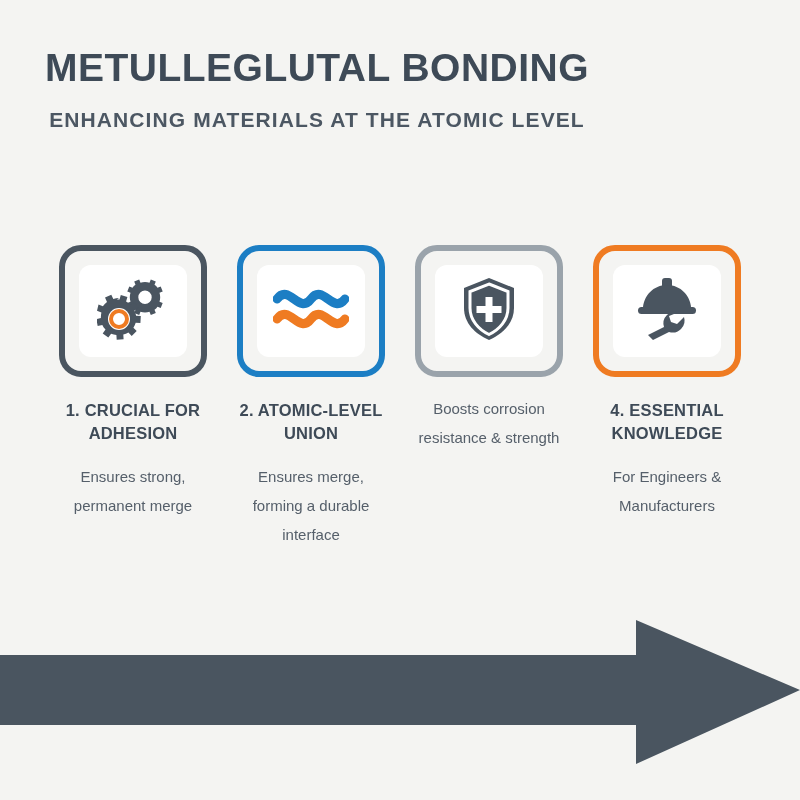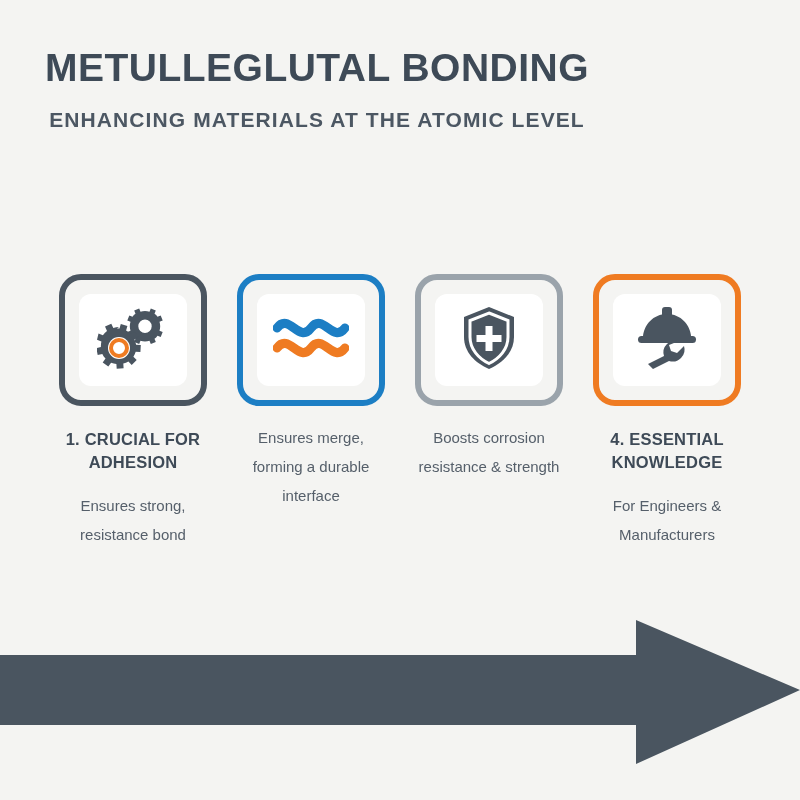--- a/index.html
+++ b/index.html
@@ -43,21 +43,21 @@
     font-size: 21px;
     letter-spacing: 1.1px;
     color: #4c5763;
     text-transform: uppercase;
     font-weight: bold;
   }
 
   
   .cards {
     position: absolute;
-    top: 274px;
+    top: 245px;
     left: 0;
     width: 800px;
     display: flex;
     justify-content: center;
     align-items: flex-start;
   }
   .card {
     width: 178px;
     display: flex;
     flex-direction: column;
@@ -133,34 +133,35 @@
                 <path d="M48 4c-1.6 0-3.1.2-4.5.7l-1.3-3.2-5 2 1.3 3.2c-1.2.8-2.2 1.8-3 3l-3.2-1.3-2 5 3.2 1.3c-.4 1.4-.7 2.9-.7 4.5s.3 3.1.7 4.5l-3.2 1.3 2 5 3.2-1.3c.8 1.2 1.8 2.2 3 3L37.2 35l5 2 1.3-3.2c1.4.4 2.9.7 4.5.7s3.1-.2 4.5-.7l1.3 3.2 5-2-1.3-3.2c1.2-.8 2.2-1.8 3-3l3.2 1.3 2-5-3.2-1.3c.4-1.4.7-2.9.7-4.5s-.3-3.1-.7-4.5l3.2-1.3-2-5-3.2 1.3c-.8-1.2-1.8-2.2-3-3l1.3-3.2-5-2-1.3 3.2C51.1 4.2 49.6 4 48 4zm0 8.5a6.7 6.7 0 1 1 0 13.4 6.7 6.7 0 0 1 0-13.4z"></path>
                 <path d="M22 20c-2 0-3.9.3-5.7 1l-2-4.3-6.3 2.9 2 4.3c-1.6 1.2-3 2.7-4.1 4.4l-4.4-1.8L0 32.8l4.4 1.8c-.4 1.8-.6 3.6-.5 5.5l-4.6 1 1.4 6.8 4.6-1c.8 1.7 1.9 3.3 3.2 4.7l-2.8 3.8 5.6 4.1 2.8-3.8c1.7.7 3.5 1.2 5.3 1.3l.3 4.7 6.9-.4-.3-4.7c1.8-.4 3.5-1.1 5.1-2.1l3.3 3.4 5-4.8-3.3-3.4c1-1.5 1.8-3.2 2.3-5l4.7.3.4-6.9-4.7-.3c-.3-1.8-.9-3.6-1.7-5.2l3.9-2.7-3.9-5.7-3.9 2.7c-1.3-1.3-2.8-2.4-4.4-3.3l1.3-4.5-6.6-2-1.3 4.5c-.9-.1-1.7-.2-2.6-.2z"></path>
               </g>
               <circle cx="22" cy="41" r="11" fill="#ffffff"></circle>
               <circle cx="22" cy="41" r="8" fill="none" stroke="#ef7b22" stroke-width="4"></circle>
             </svg>
           </span>
         </div>
       </div>
       <div class="card-title">1. CRUCIAL FOR ADHESION</div>
-      <div class="card-desc">Ensures strong, resistance bond</div>
+      <div class="card-desc">Ensures strong, permanent merge</div>
     </div>
 
     <div class="card">
       <div class="icon-box" style="border:6px solid #1c7ec4;">
         <div class="icon-inner">
           <span>
             <svg width="76" height="56" viewBox="0 0 76 56">
               <path d="M4 18 C16 2, 26 34, 38 18 C50 2, 60 34, 72 18" fill="none" stroke="#1c7ec4" stroke-width="9" stroke-linecap="round"></path>
               <path d="M4 38 C16 22, 26 54, 38 38 C50 22, 60 54, 72 38" fill="none" stroke="#ef7b22" stroke-width="9" stroke-linecap="round"></path>
             </svg>
           </span>
         </div>
       </div>
+      <div class="card-title">2. ATOMIC-LEVEL UNION</div>
       <div class="card-desc">Ensures merge, forming a durable interface</div>
     </div>
 
     <div class="card">
       <div class="icon-box" style="border:6px solid #9aa3ab;">
         <div class="icon-inner">
           <span>
             <svg width="58" height="68" viewBox="0 0 58 68">
               <path d="M29 3 L54 13 V33 C54 48 43 59 29 65 C15 59 4 48 4 33 V13 Z" fill="#4a5560"></path>
               <path d="M29 9 L48 16.5 V33 C48 45 39.5 54.5 29 59.5 C18.5 54.5 10 45 10 33 V16.5 Z" fill="none" stroke="#ffffff" stroke-width="3"></path>

